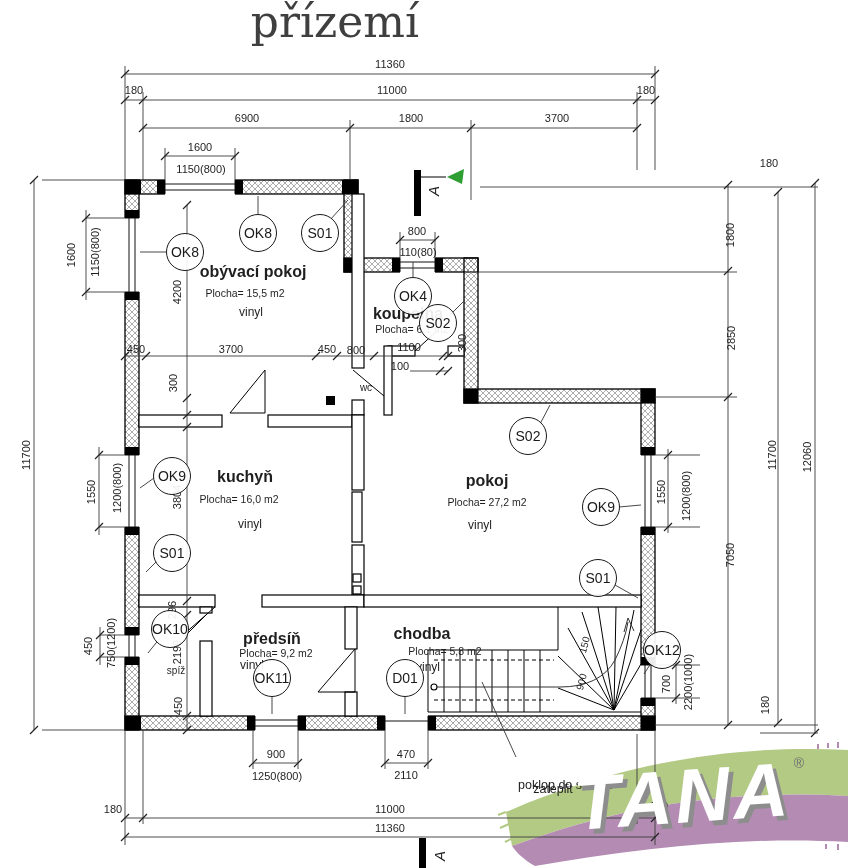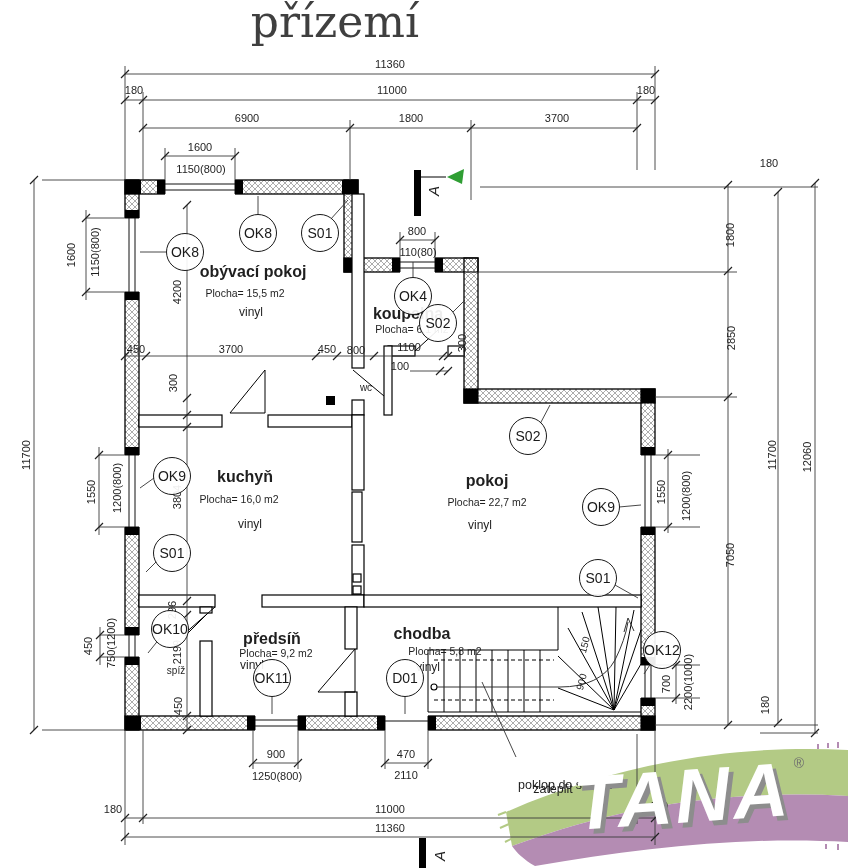--- a/index.html
+++ b/index.html
@@ -261,21 +261,21 @@
 <span class="lbl rname" style="left:253px;top:272px;">obývací pokoj</span>
 <span class="lbl rsub" style="left:245px;top:293px;">Plocha= 15,5 m2</span>
 <span class="lbl rfloor" style="left:251px;top:312px;">vinyl</span>
 <span class="lbl rname" style="left:408px;top:314px;">koupelna</span>
 <span class="lbl rsub" style="left:412px;top:329px;">Plocha= 6,1 m2</span>
 <span class="lbl small" style="left:366px;top:388px;">wc</span>
 <span class="lbl rname" style="left:245px;top:477px;">kuchyň</span>
 <span class="lbl rsub" style="left:239px;top:499px;">Plocha= 16,0 m2</span>
 <span class="lbl rfloor" style="left:250px;top:524px;">vinyl</span>
 <span class="lbl rname" style="left:487px;top:481px;">pokoj</span>
-<span class="lbl rsub" style="left:487px;top:502px;">Plocha= 22,7 m2</span>
+<span class="lbl rsub" style="left:487px;top:502px;">Plocha= 27,2 m2</span>
 <span class="lbl rfloor" style="left:480px;top:525px;">vinyl</span>
 <span class="lbl rname" style="left:272px;top:639px;">předsíň</span>
 <span class="lbl rsub" style="left:276px;top:653px;">Plocha= 9,2 m2</span>
 <span class="lbl rfloor" style="left:252px;top:665px;">vinyl</span>
 <span class="lbl small" style="left:176px;top:671px;">spíž</span>
 <span class="lbl rname" style="left:422px;top:634px;">chodba</span>
 <span class="lbl rsub" style="left:445px;top:651px;">Plocha= 5,8 m2</span>
 <span class="lbl rfloor" style="left:428px;top:667px;">vinyl</span>
 
 <span class="lbl note" style="left:565px;top:766px;margin-top:19px;">poklop do sklepa</span>

